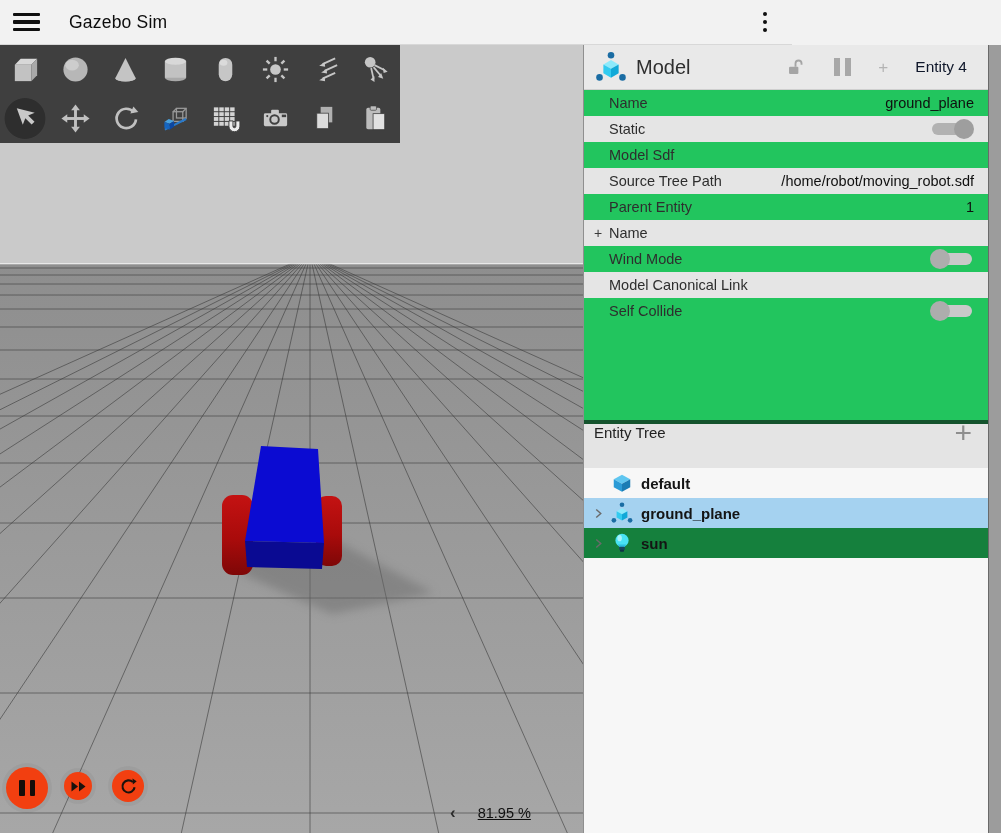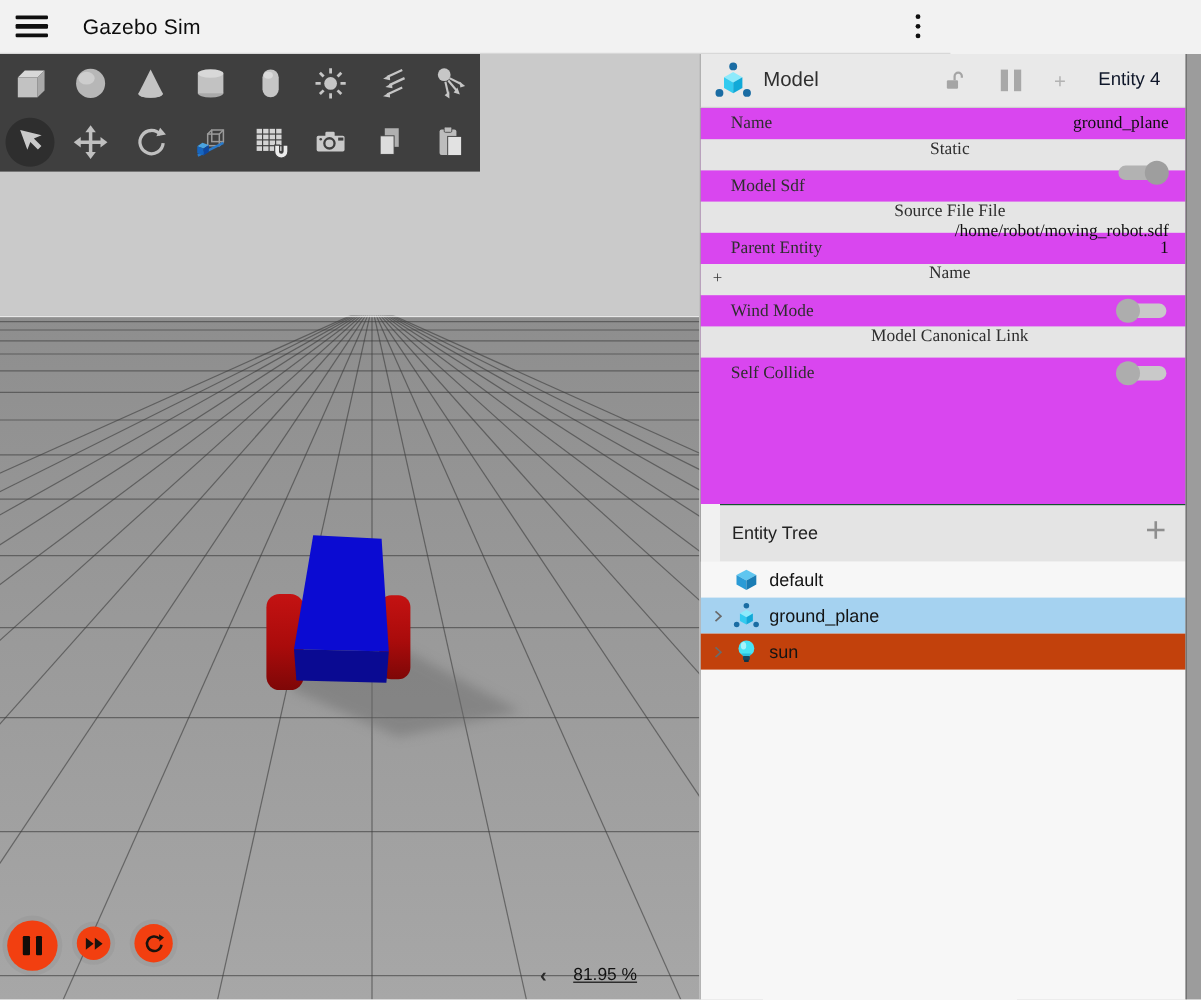--- a/index.html
+++ b/index.html
@@ -42,49 +42,49 @@
   .rtf .val{font-size:14.5px;color:#111;text-decoration:underline;}
 
   
   .panel{position:absolute;left:583px;top:45px;width:418px;height:788px;background:#f1f1f1;
     border-left:1px solid #8f8f8f;box-sizing:border-box;}
   .pscroll{position:absolute;right:0;top:0;width:13px;height:100%;background:#9c9c9c;border-left:1px solid #6a6a6a;box-sizing:border-box;cursor:pointer;}
 
   .model-header{position:absolute;left:0;top:0;right:13px;height:45px;background:#e9e9e9;
     border-bottom:1px solid #cfcfcf;display:flex;align-items:center;padding:0 21px 0 10px;box-sizing:border-box;}
   .mh-icon svg{width:34px;height:34px;display:block;}
-  .mh-title{margin-left:8px;font-size:17px;color:#2f2f2f;}
+  .mh-title{margin-left:8px;font-size:20px;color:#2f2f2f;}
   .mh-right{margin-left:auto;display:flex;align-items:center;gap:27px;}
   .mh-lock svg{width:23px;height:23px;display:block;opacity:.95;}
   .mh-pause{display:flex;gap:4.5px;}
   .mh-pause span{width:6.5px;height:18px;background:#a8a8a8;}
   .mh-plus{font-size:17px;color:#b3b3b3;line-height:1;cursor:pointer;}
   .mh-entity{font-size:15.5px;color:#0f172a;}
 
-  .props{position:absolute;left:0;top:45px;right:13px;height:330px;background:#d946ef;font-family:Liberation Serif, serif;}
+  .props{position:absolute;left:0;top:45px;right:13px;height:330px;background:#22c55e;}
   .prop-row{height:26px;display:flex;align-items:center;position:relative;
     padding:0 14px 0 25px;font-size:14.5px;color:#2e2e2e;}
-  .prop-row.alt{background:#e5e5e5;flex-direction:column;}
+  .prop-row.alt{background:#e5e5e5;}
   .prop-prefix{position:absolute;left:10px;top:50%;transform:translateY(-50%);font-size:14px;color:#3a3a3a;cursor:pointer;}
   .prop-value{margin-left:auto;color:#0f0f0f;}
   .toggle{margin-left:auto;position:relative;width:44px;height:22px;cursor:pointer;}
   .toggle .track{position:absolute;left:2px;top:5px;width:40px;height:12px;border-radius:6px;background:#c9c9c9;}
   .toggle.on .track{background:#b2b2b2;}
   .toggle .knob{position:absolute;top:1px;width:20px;height:20px;border-radius:50%;background:#adadad;}
   .toggle.on .knob{right:0;background:#9e9e9e;}
   .toggle.off .knob{left:0;}
 
   .tree-header{position:absolute;left:0;top:375px;right:13px;height:48px;background:#e4e4e4;
-    border-top:1px solid #14532d;display:flex;align-items:center;
-    padding:0 16px 0 10px;box-sizing:border-box;font-size:15px;color:#222;margin-left:16px;}
+    border-top:4px solid #14532d;display:flex;
+    padding:0 16px 0 10px;box-sizing:border-box;font-size:15px;color:#222;}
   .th-plus{margin-left:auto;font-size:30px;font-weight:100;color:#8e8e8e;line-height:0.8;cursor:pointer;margin-top:-3px;}
 
-  .tree{position:absolute;left:0;top:423px;right:13px;bottom:0;background:#f7f7f7;}
+  .tree{position:absolute;left:0;top:423px;right:13px;bottom:0;background:#f7f7f7;font-weight:bold;}
   .tree-row{height:30px;display:flex;align-items:center;padding-left:10px;font-size:15px;color:#141414;cursor:pointer;}
-  .tree-row.alt{background:#c2410c;}
+  .tree-row.alt{background:#15803d;}
   .tree-row.selected{background:var(--selection,#a5d2f0);}
   .chev{width:16px;display:flex;align-items:center;}
   .chev svg{width:9px;height:13px;display:block;}
   .t-icon{width:24px;height:24px;margin-right:7px;display:flex;}
   .t-icon svg{width:24px;height:24px;display:block;}
 </style>
 </head>
 <body style="--accent: #f23f10; --selection: #a5d2f0;">
 
 <header class="topbar">
@@ -427,21 +427,21 @@
         <div class="toggle on">
           <span class="track"></span>
           <span class="knob"></span>
         </div>
       </div>
       <div class="prop-row">
         <div class="prop-label">Model Sdf</div>
         <div class="prop-value"></div>
       </div>
       <div class="prop-row alt">
-        <div class="prop-label">Source File File</div>
+        <div class="prop-label">Source Tree Path</div>
         <div class="prop-value">/home/robot/moving_robot.sdf</div>
       </div>
       <div class="prop-row">
         <div class="prop-label">Parent Entity</div>
         <div class="prop-value">1</div>
       </div>
       <div class="prop-row alt">
         <div class="prop-prefix">+</div>
         <div class="prop-label">Name</div>
         <div class="prop-value"></div>

